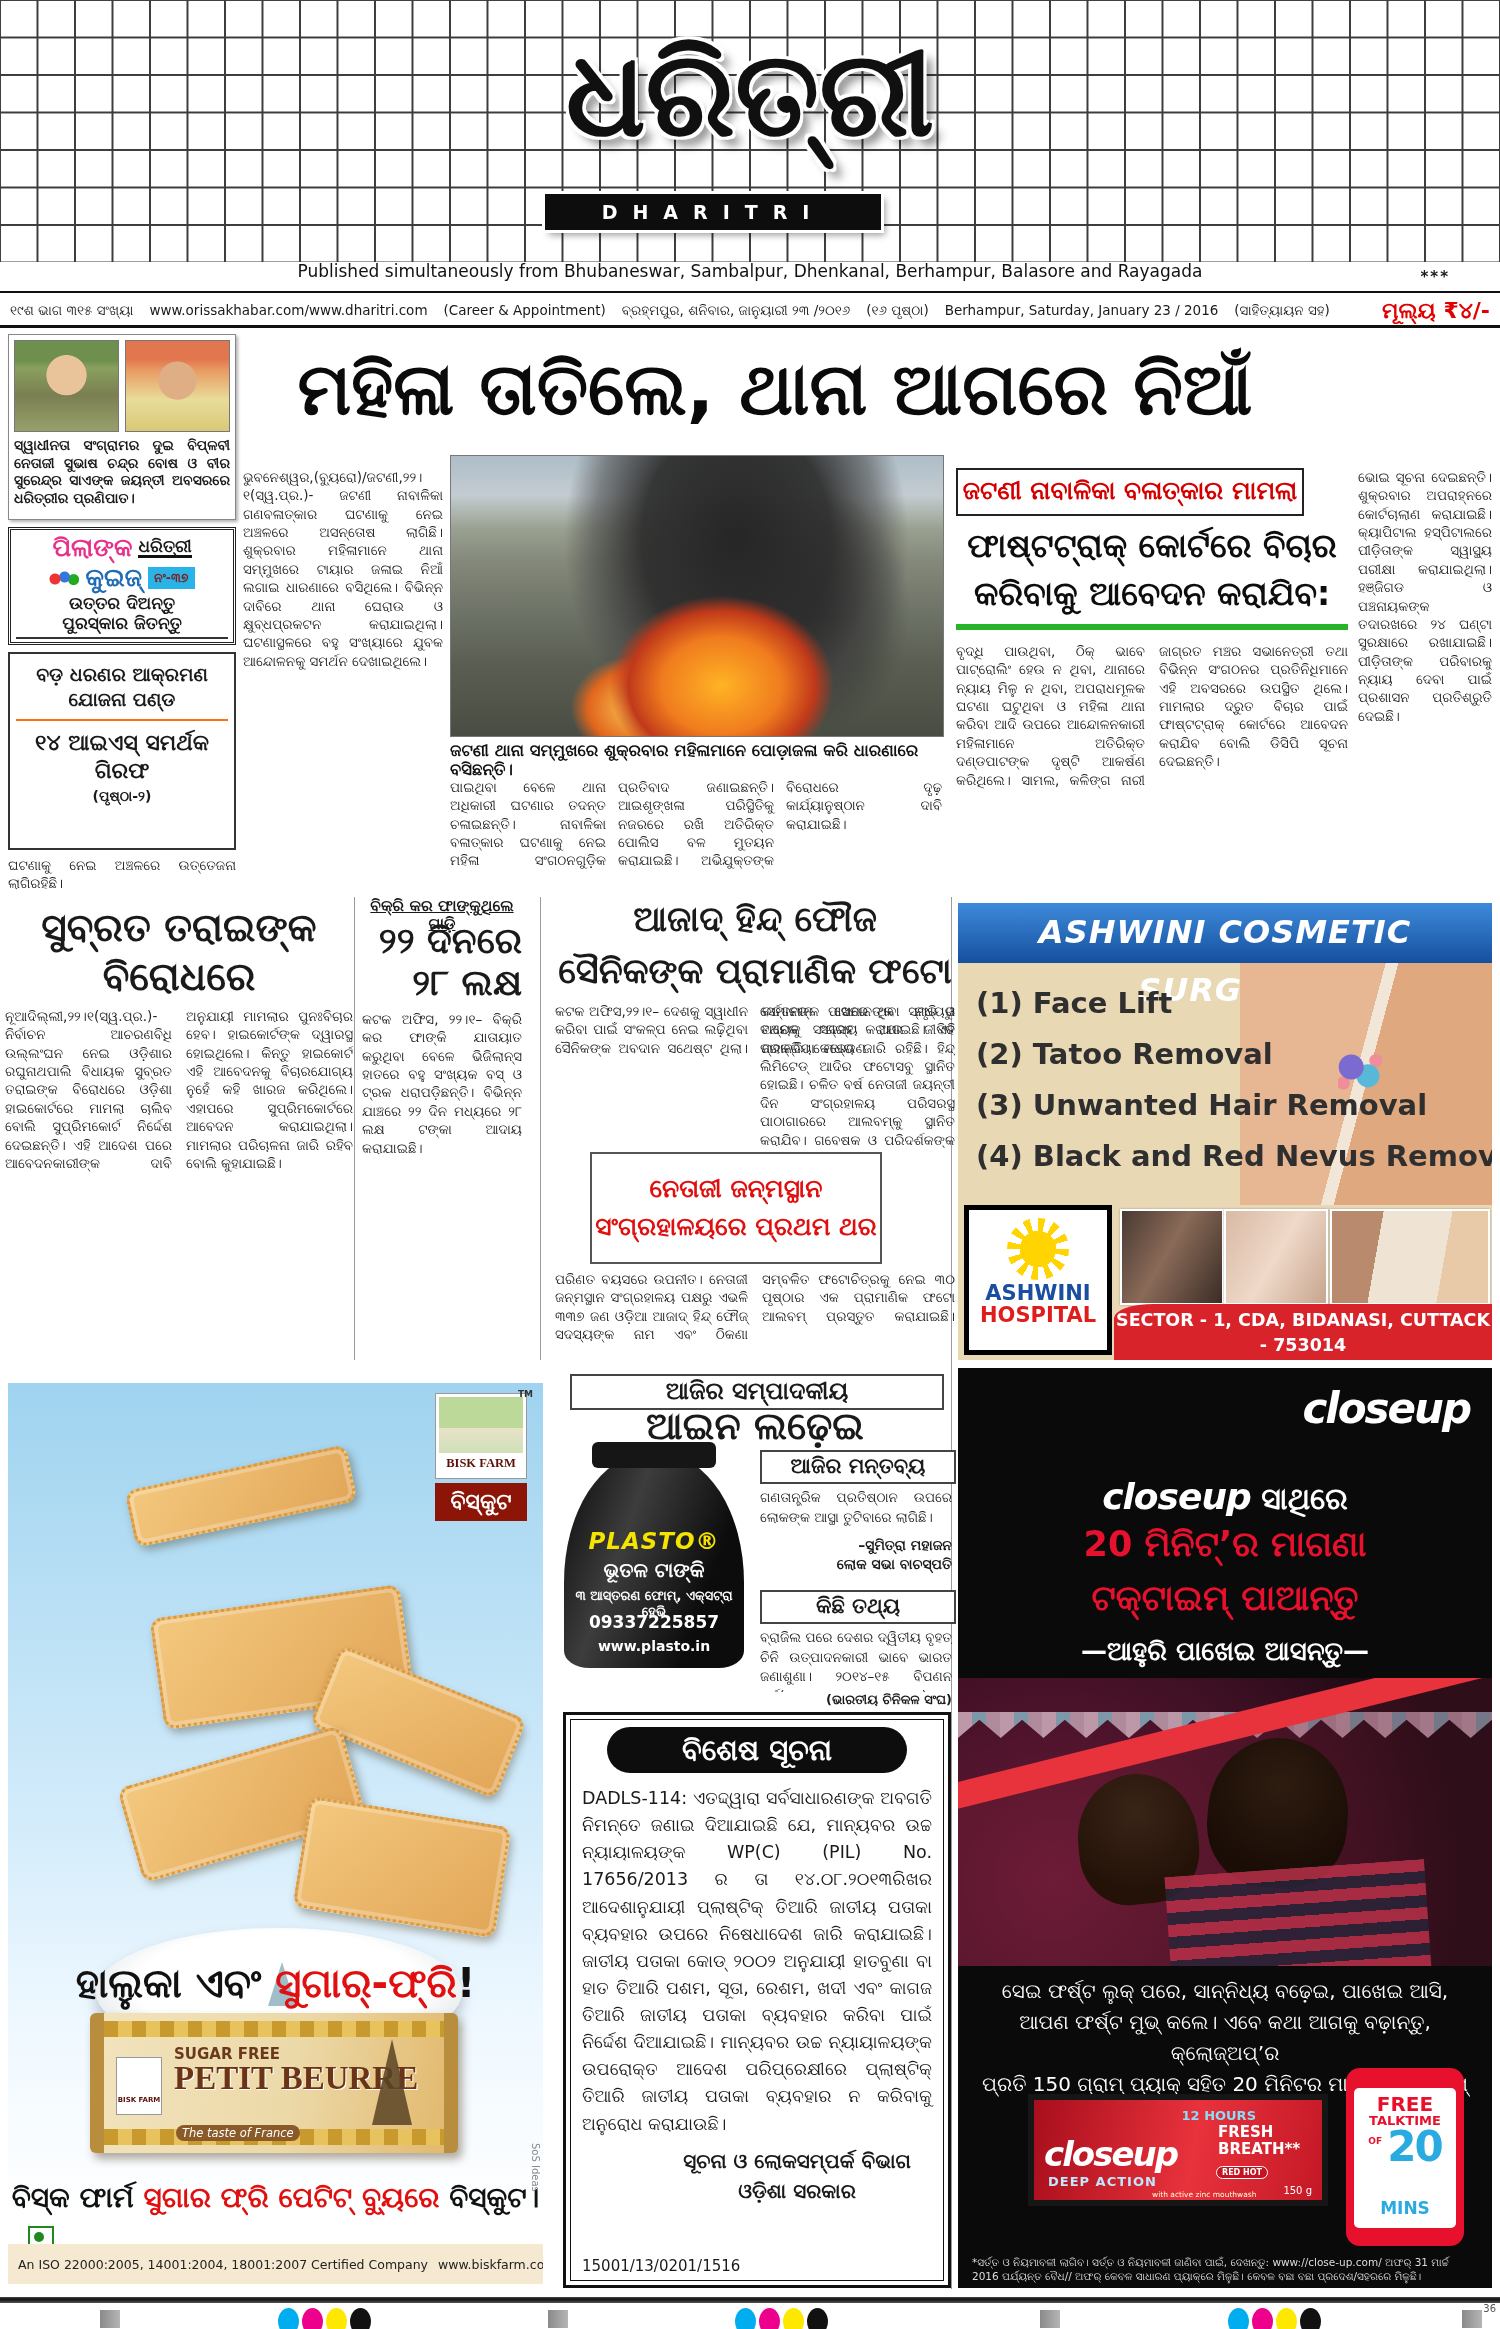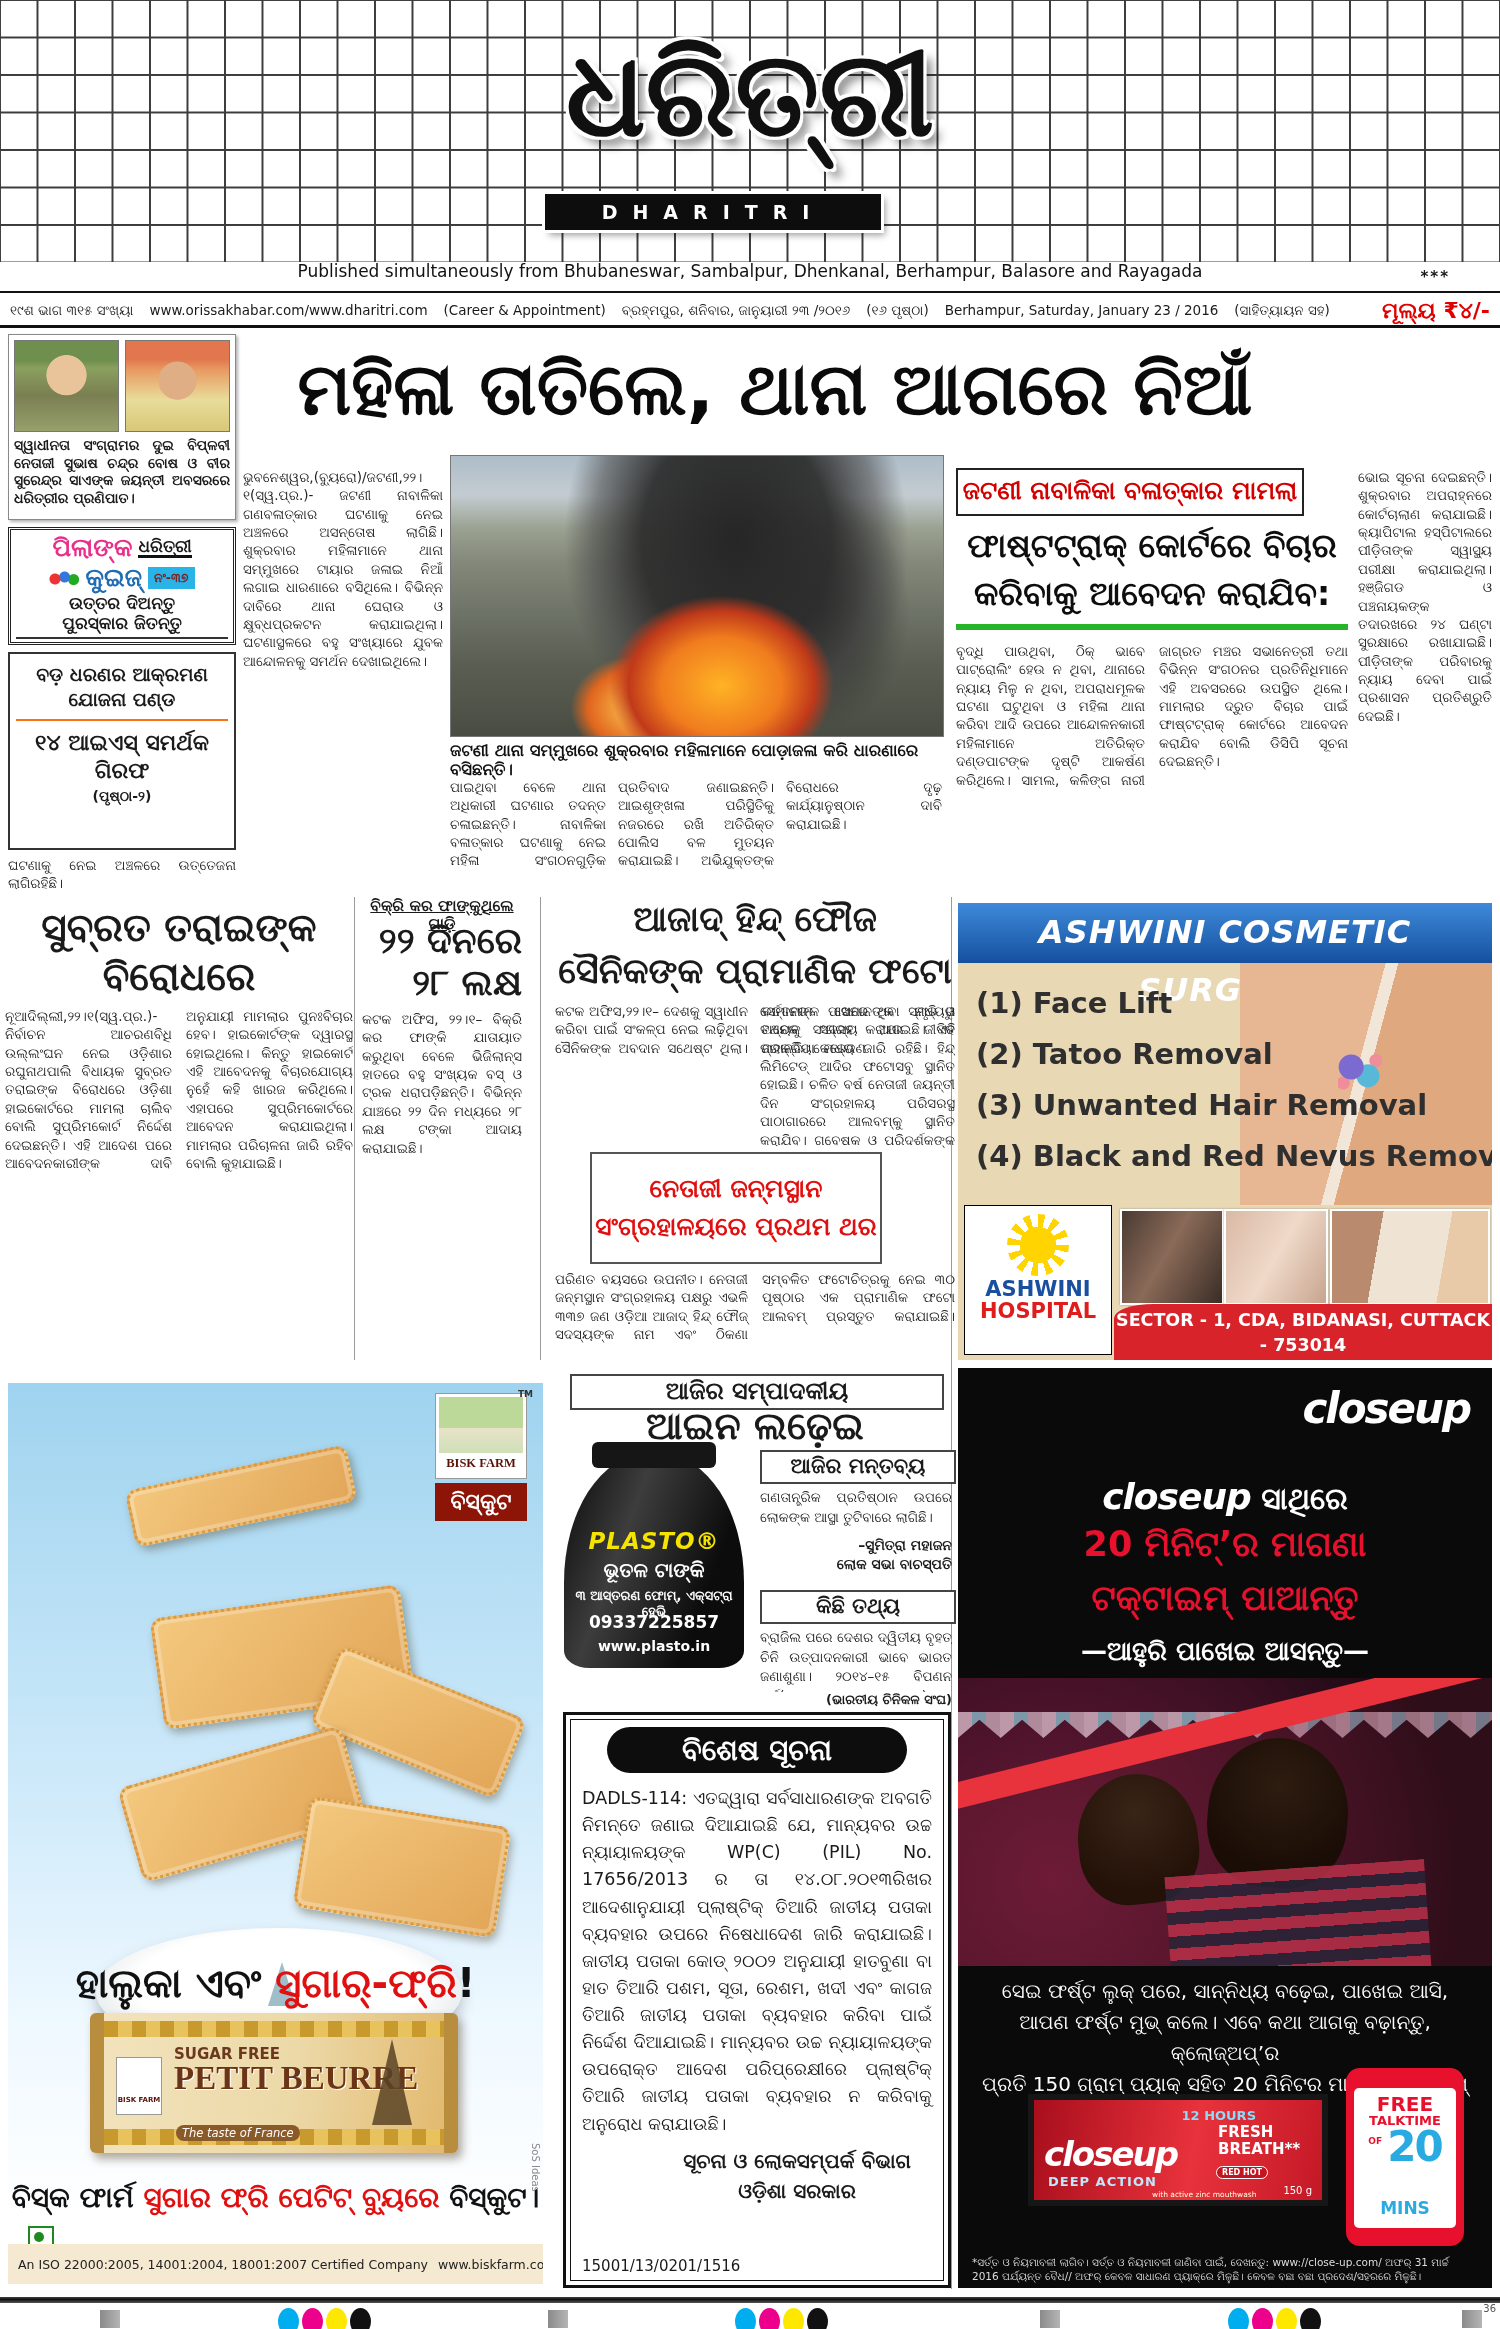--- a/index.html
+++ b/index.html
@@ -82,21 +82,21 @@
   .ash-h{height:60px;background:linear-gradient(#3e8ada,#15509f);color:#fff;font-size:32px;font-weight:bold;
          font-style:italic;text-align:center;line-height:58px;letter-spacing:1px;}
   .ash-photos{position:absolute;right:0;top:60px;width:252px;height:242px;
       background:linear-gradient(105deg,#e7b793 0 46%,#f2e6d8 46% 50%,#dfa87e 50% 100%);}
   .bfly{position:absolute;left:98px;top:88px;width:44px;height:40px;
         background:radial-gradient(circle at 30% 40%,#7b6bd0 12px,transparent 13px),
                    radial-gradient(circle at 68% 62%,#58b8d8 11px,transparent 12px),
                    radial-gradient(circle at 12% 80%,#ef8d9a 6px,transparent 7px),
                    radial-gradient(circle at 86% 24%,#ef8d9a 6px,transparent 7px);}
   .ash-item{font-size:29px;font-weight:bold;color:#2f2f2f;margin:17px 0 0 18px;white-space:nowrap;}
-  .ash-logo{position:absolute;left:6px;top:302px;width:148px;height:150px;background:#fff;border:1px solid #000000;
+  .ash-logo{position:absolute;left:6px;top:302px;width:148px;height:150px;background:#fff;border:5px solid #000000;
             text-align:center;padding-top:6px;box-sizing:border-box;}
   .sun{width:62px;height:62px;margin:2px auto;border-radius:50%;
        background:radial-gradient(circle,#ffd400 40%,rgba(255,212,0,.92) 41%,transparent 42%),
                   repeating-conic-gradient(#ffd400 0 14deg,transparent 14deg 30deg);}
   .ashname1{color:#1a4fa0;font-size:21px;font-weight:bold;line-height:1.05;}
   .ashname2{color:#e01d1d;font-size:21px;font-weight:bold;line-height:1.05;}
   .thumb{position:absolute;top:306px;height:92px;border:2px solid #fff;box-shadow:0 0 2px #999;}
   .t1{left:162px;width:100px;background:linear-gradient(120deg,#4a3a32,#8a6a58 45%,#3a2d26);}
   .t2{left:266px;width:100px;background:linear-gradient(120deg,#d9b9a4,#efd9c9 50%,#c7a58e);}
   .t3{left:372px;width:156px;background:linear-gradient(100deg,#b98a6e 0 30%,#efe3d3 30% 70%,#e8c9a8 70%);}

